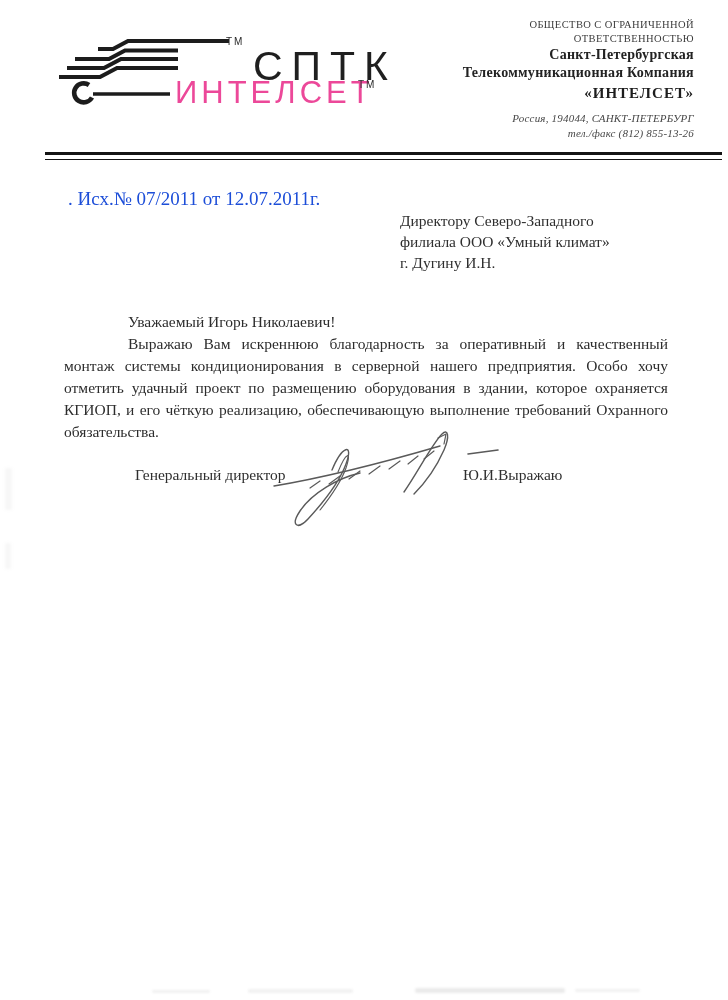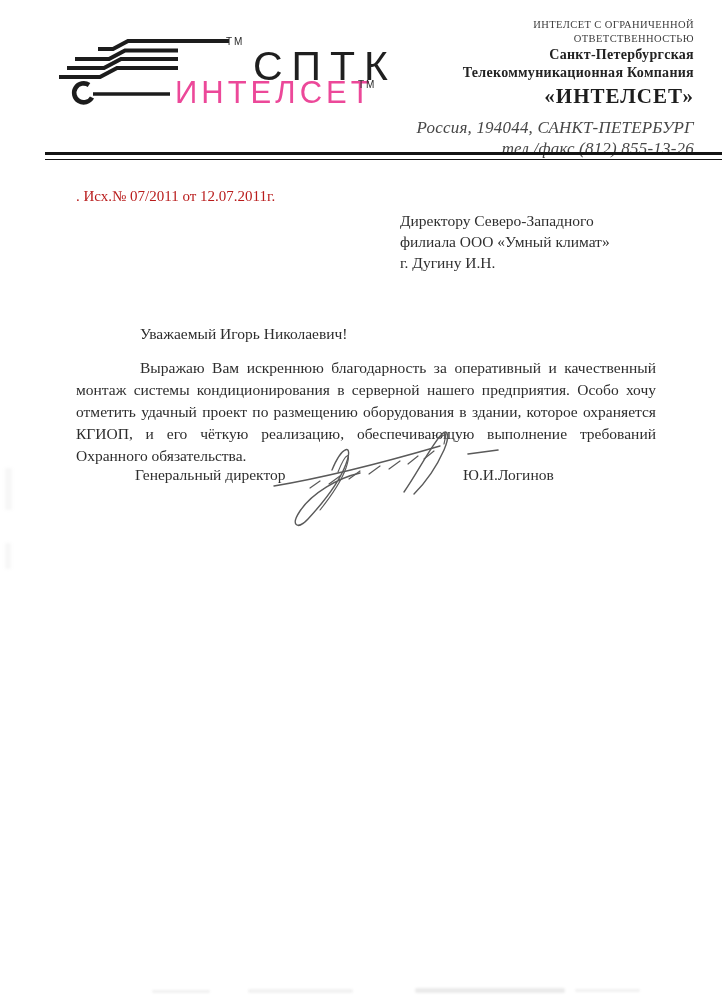--- a/index.html
+++ b/index.html
@@ -45,53 +45,53 @@
   }
   .org-type {
     font-size: 10.5px; letter-spacing: 0.4px; color: #3b3b3b;
     margin: 0 0 3px 0;
   }
   .company-name {
     font-size: 14px; font-weight: bold; color: #222;
     margin: 4px 0 0 0; letter-spacing: 0.3px;
   }
   .company-name-quoted {
-    font-size: 21px; font-weight: bold; color: #1d1d1d;
+    font-size: 15px; font-weight: bold; color: #1d1d1d;
     margin: 6px 0 12px 0; letter-spacing: 1px;
   }
   .addr {
-    font-size: 17px; font-style: italic; color: #474747;
+    font-size: 11px; font-style: italic; color: #474747;
     margin: 4px 0 0 0; letter-spacing: 0.2px;
   }
   .addr-first { margin-top: 8px; }
 
   
   .rule {
     left: 45px; top: 152px; width: 677px; height: 4px;
     border-top: 3px solid #141414;
     border-bottom: 1.5px solid #141414;
     background: transparent;
   }
 
   
   .ref-line {
-    left: 76px; top: 188px;
-    font-size: 15px; color: #b91c1c; white-space: nowrap;
+    left: 68px; top: 188px;
+    font-size: 19px; color: #1d4ed8; white-space: nowrap;
   }
   .addressee {
     left: 400px; top: 198px;
     font-size: 15.5px; color: #2f2f2f; line-height: 21px; margin-top: 12px;
   }
 
   
   .body-text {
     left: 64px; top: 311px; width: 604px;
     font-size: 15.5px; line-height: 22px; color: #2d2d2d;
   }
-  .body-text p { margin: 12px; text-indent: 64px; }
+  .body-text p { margin: 0; text-indent: 64px; }
   .body-text .main-par { text-align: justify; }
 
   
   .sig-title { left: 135px; top: 466px; font-size: 15.5px; color: #2f2f2f; white-space: nowrap; }
   .sig-name  { left: 463px; top: 466px; font-size: 15.5px; color: #2f2f2f; white-space: nowrap; }
   .sig-svg   { left: 272px; top: 426px; width: 230px; height: 105px; }
 
   
   .smudge { background: rgba(60,60,60,0.07); filter: blur(1px); border-radius: 2px; }
   .edge-mark { background: rgba(90,90,90,0.05); filter: blur(1.5px); }
@@ -112,21 +112,21 @@
 
   <span class="abs tm-top">ТМ</span>
 
   <div class="abs brand-line1">СПТК</div>
 
   <div class="abs brand-line2">ИНТЕЛСЕТ</div>
 
   <span class="abs tm-after">ТМ</span>
 
   <div class="abs company-block">
-    <div class="org-type">ИНТЕЛСЕТ С ОГРАНИЧЕННОЙ</div>
+    <div class="org-type">ОБЩЕСТВО С ОГРАНИЧЕННОЙ</div>
     <div class="org-type">ОТВЕТСТВЕННОСТЬЮ</div>
     <div class="company-name">Санкт-Петербургская</div>
     <div class="company-name">Телекоммуникационная Компания</div>
     <div class="company-name-quoted">«ИНТЕЛСЕТ»</div>
     <div class="addr addr-first">Россия, 194044,  САНКТ-ПЕТЕРБУРГ</div>
     <div class="addr">тел./факс (812) 855-13-26</div>
   </div>
 
   <div class="abs rule"></div>
 </div>
@@ -154,21 +154,21 @@
   <path d="M2,60 C50,52 120,34 168,20"></path>
 
   <path d="M48,55 l-10,7 M68,50 l-11,8 M88,45 l-11,8 M108,40 l-11,8 M128,35 l-11,8 M146,30 l-10,8 M162,25 l-10,8" stroke-width="1.2"></path>
 
   <path d="M132,66 C146,46 160,18 170,8 C176,2 178,10 172,24 C164,42 152,58 142,68"></path>
   <path d="M166,12 l8,-4 l-2,10" stroke-width="1.2"></path>
 
   <path d="M196,28 L226,24" stroke-width="1.6"></path>
 </svg>
 
-<div class="abs sig-name">Ю.И.Логинов</div>
+<div class="abs sig-name">Ю.И.Выражаю</div>
 
 <div>
   <div class="abs edge-mark" style="left:5px; top:468px; width:7px; height:42px;"></div>
   <div class="abs edge-mark" style="left:5px; top:543px; width:6px; height:26px;"></div>
   <div class="abs smudge" style="left:152px; top:990px; width:58px; height:3px;"></div>
   <div class="abs smudge" style="left:248px; top:989px; width:105px; height:4px;"></div>
   <div class="abs smudge" style="left:415px; top:988px; width:150px; height:5px; background:rgba(60,60,60,0.10);"></div>
   <div class="abs smudge" style="left:575px; top:989px; width:65px; height:3px;"></div>
 </div>
 

